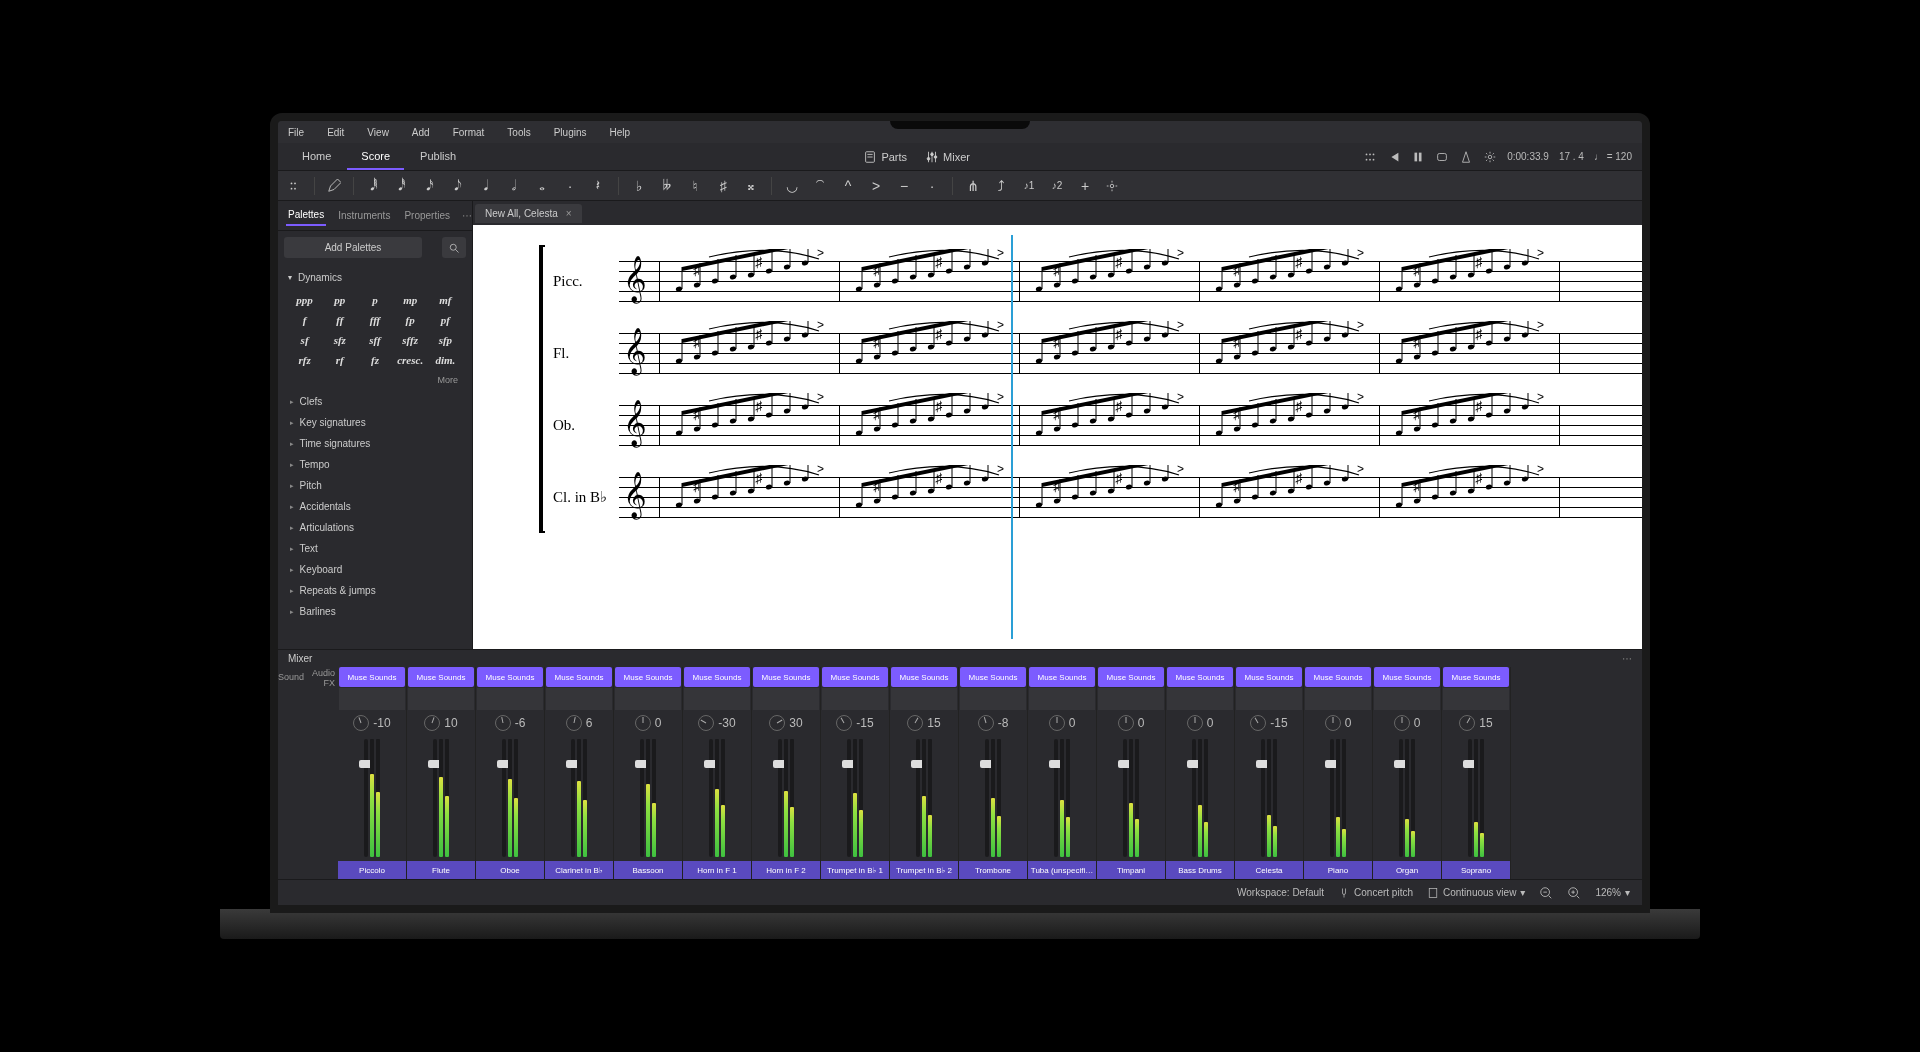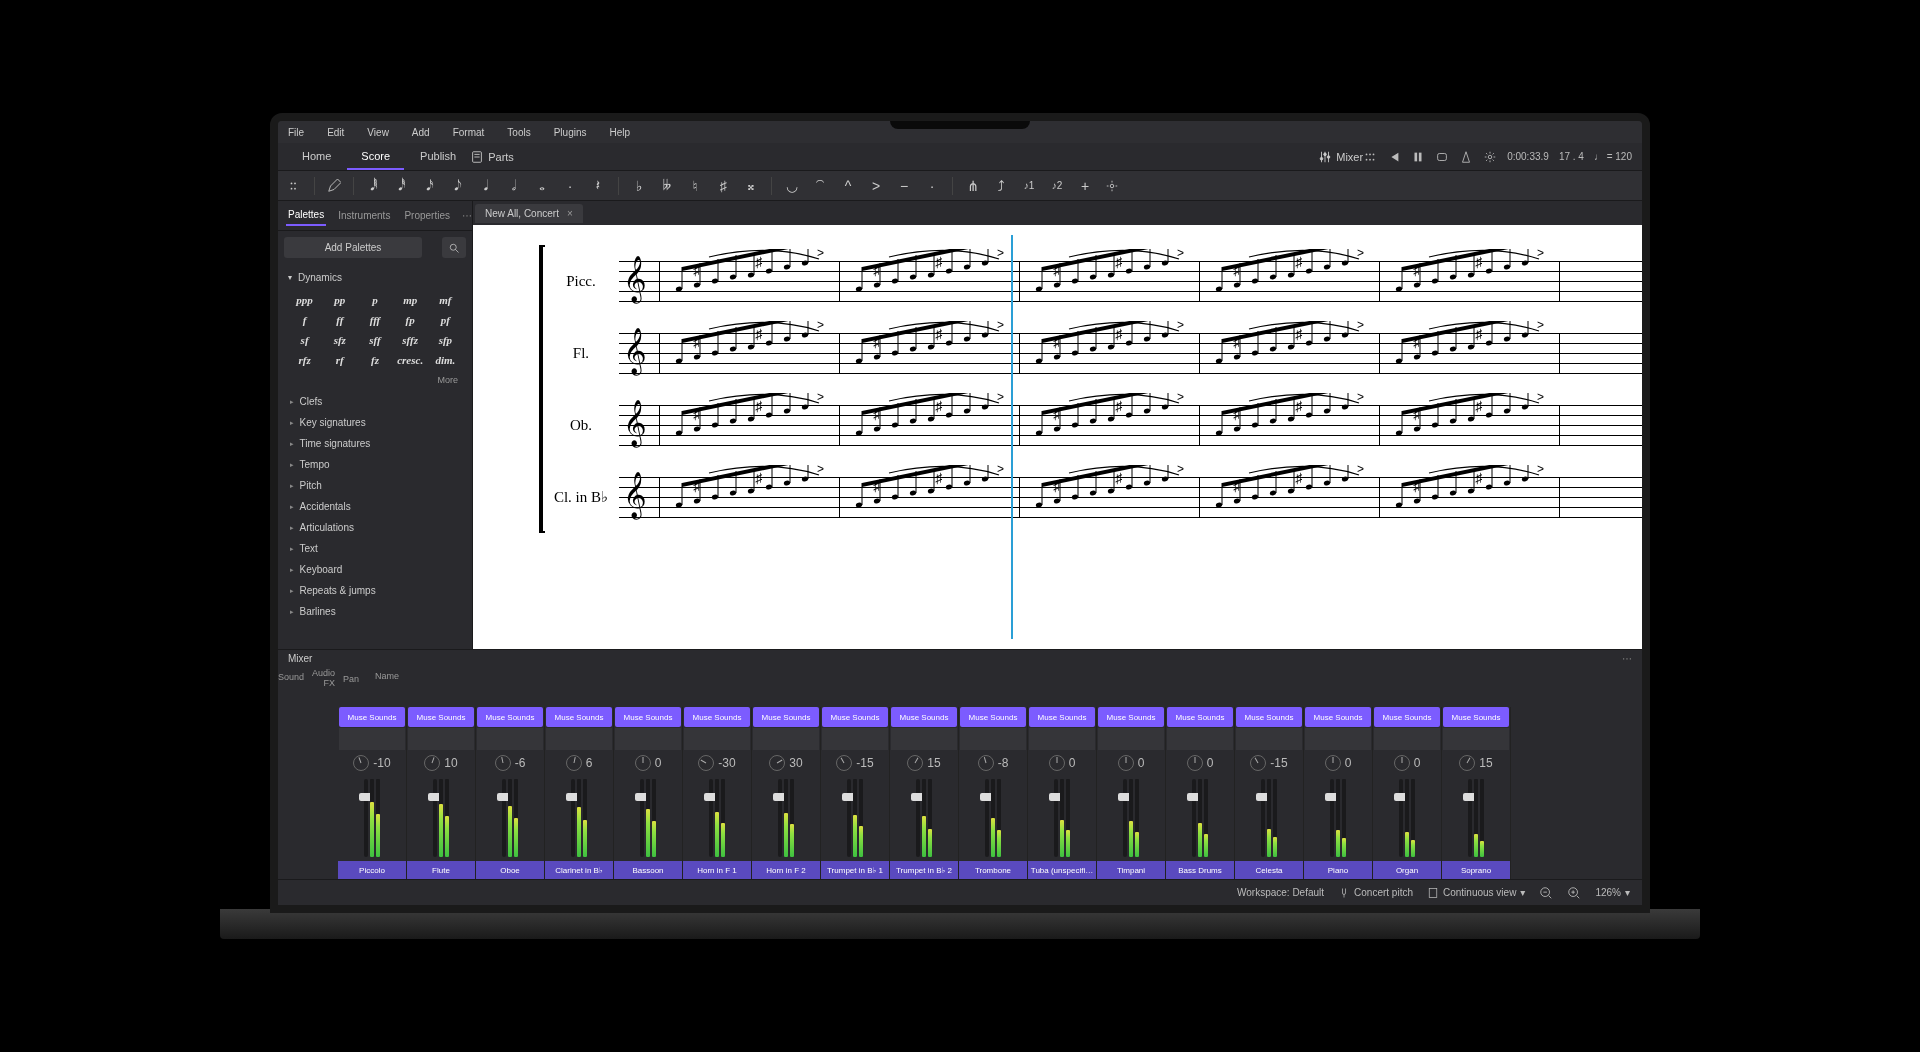--- a/index.html
+++ b/index.html
@@ -8,21 +8,21 @@
 .laptop-notch { position: absolute; top: 0; left: 50%; transform: translateX(-50%); width: 140px; height: 8px; background: #0a0a0a; border-radius: 0 0 8px 8px; }
 .laptop-base { width: 1480px; height: 30px; background: linear-gradient(180deg, #3a3a3a, #1a1a1a); border-radius: 0 0 4px 4px; margin-top: -4px; }
 
 .menubar { height: 22px; background: #2e2e32; display: flex; align-items: center; padding: 0 10px; gap: 23px; color: #ccc; font-size: 10px; }
 .menubar span { cursor: default; }
 
 .maintabs { height: 28px; background: #2a2a2e; display: flex; align-items: center; padding: 0 10px; border-bottom: 1px solid #1a1a1c; }
 .maintabs-left { display: flex; gap: 2px; }
 .maintab { padding: 6px 14px; color: #ccc; font-size: 11px; border-bottom: 2px solid transparent; }
 .maintab.active { border-bottom-color: #7c5cff; color: #fff; }
-.maintabs-center { flex: 1; display: flex; justify-content: space-between; gap: 18px; align-items: center; color: #ccc; font-size: 11px; }
+.maintabs-center { flex: 1; display: flex; justify-content: center; gap: 18px; align-items: center; color: #ccc; font-size: 11px; }
 .center-item { display: flex; align-items: center; gap: 4px; }
 .maintabs-right { display: flex; gap: 10px; align-items: center; color: #bbb; font-size: 10px; }
 .icon-small { width: 14px; height: 14px; display: inline-block; }
 
 .toolbar { height: 30px; background: #303034; display: flex; align-items: center; padding: 0 10px; gap: 12px; color: #ccc; border-bottom: 1px solid #1a1a1c; }
 .tool-icon { width: 16px; height: 16px; display: inline-flex; align-items: center; justify-content: center; font-size: 14px; }
 .tool-sep { width: 1px; height: 18px; background: #444; }
 
 .body-row { flex: 1; display: flex; min-height: 0; }
 
@@ -45,41 +45,41 @@
 .pl-item::before { content: "▸"; font-size: 7px; color: #888; }
 
 .score-area { flex: 1; display: flex; flex-direction: column; min-width: 0; }
 .doc-tabs { height: 24px; background: #2a2a2e; display: flex; align-items: center; padding-left: 2px; }
 .doc-tab { background: #3a3a3e; color: #ccc; font-size: 10px; padding: 4px 10px; display: flex; align-items: center; gap: 8px; border-radius: 3px 3px 0 0; }
 .doc-close { color: #999; }
 .score-canvas { flex: 1; background: #fff; position: relative; overflow: hidden; }
 .staff-system { position: absolute; left: 80px; top: 20px; right: 0; }
 .bracket { position: absolute; left: -14px; top: 0; bottom: 0; width: 6px; border-left: 4px solid #000; border-top: 2px solid #000; border-bottom: 2px solid #000; }
 .staff-row { display: flex; align-items: center; height: 72px; }
-.inst-label { width: 66px; text-align: center; padding-right: 10px; font-family: serif; font-size: 15px; }
+.inst-label { width: 66px; text-align: left; padding-right: 10px; font-family: serif; font-size: 15px; }
 .staff { flex: 1; height: 40px; position: relative; }
 .staff-lines { position: absolute; left: 0; right: 0; top: 0; height: 40px; }
 .staff-lines div { position: absolute; left: 0; right: 0; height: 1px; background: #000; }
 .barline { position: absolute; top: 0; bottom: 0; width: 1px; background: #000; }
 .playhead { position: absolute; top: 10px; bottom: 10px; width: 2px; background: #2a9fd6; left: 46%; z-index: 5; }
 .clef { position: absolute; left: 4px; top: -6px; font-size: 40px; font-family: serif; }
 .notes-svg { position: absolute; left: 40px; right: 0; top: -12px; height: 64px; }
 
 .mixer-panel { height: 230px; background: #2a2a2e; display: flex; flex-direction: column; border-top: 1px solid #1a1a1c; }
 .mixer-title { font-size: 10px; color: #ccc; padding: 3px 10px; display: flex; justify-content: space-between; }
 .mixer-body { flex: 1; display: flex; overflow-x: auto; }
 .mixer-labels { width: 60px; flex-shrink: 0; display: flex; flex-direction: row; font-size: 9px; color: #999; text-align: right; }
 .ml-row { padding-right: 8px; display: flex; align-items: center; justify-content: flex-end; }
 .ml-sound { height: 20px; }
 .ml-fx { height: 22px; }
 .ml-pan { height: 24px; }
 .ml-fader { flex: 1; }
 .ml-name { height: 18px; }
 .channels { flex: 1; display: flex; }
-.channel { width: 69px; flex-shrink: 0; display: flex; flex-direction: column; border-right: 1px solid #222; margin-top: 40px; }
+.channel { width: 69px; flex-shrink: 0; display: flex; flex-direction: column; border-right: 1px solid #222; }
 .ch-sound { height: 20px; background: #7c5cff; color: #fff; font-size: 8px; display: flex; align-items: center; justify-content: center; margin: 0 1px; border-radius: 2px; }
 .ch-fx { height: 22px; background: #353539; margin: 1px; }
 .ch-pan { height: 24px; display: flex; align-items: center; justify-content: center; gap: 4px; }
 .pan-knob { width: 16px; height: 16px; border-radius: 50%; border: 1px solid #666; position: relative; }
 .pan-knob::after { content: ""; position: absolute; left: 50%; top: 1px; width: 1px; height: 6px; background: #aaa; transform-origin: bottom; }
 .pan-val { font-size: 12px; color: #bbb; }
 .ch-fader { flex: 1; display: flex; justify-content: center; gap: 2px; padding: 4px 0; position: relative; }
 .fader-track { width: 4px; background: #1a1a1c; position: relative; border-radius: 2px; }
 .fader-thumb { position: absolute; left: -5px; width: 14px; height: 8px; background: #ddd; border-radius: 2px; top: 18%; }
 .meter { width: 4px; background: #1a1a1c; position: relative; display: flex; align-items: flex-end; border-radius: 1px; }
@@ -266,21 +266,21 @@
             <div class="pl-item">Text</div>
             <div class="pl-item">Keyboard</div>
             <div class="pl-item">Repeats &amp; jumps</div>
             <div class="pl-item">Barlines</div>
           </div>
   </div>
 
   <div class="score-area">
     <div class="doc-tabs">
       <div class="doc-tab">
-        <span>New All, Concert</span>
+        <span>New All, Celesta</span>
         <span class="doc-close">×</span>
       </div>
     </div>
     <div class="score-canvas">
       <div class="playhead"></div>
       <div class="staff-system" id="staff-system">
         <div class="bracket"></div>
       <div class="staff-row">
                 <div class="inst-label">Picc.</div>
                 <div class="staff">

